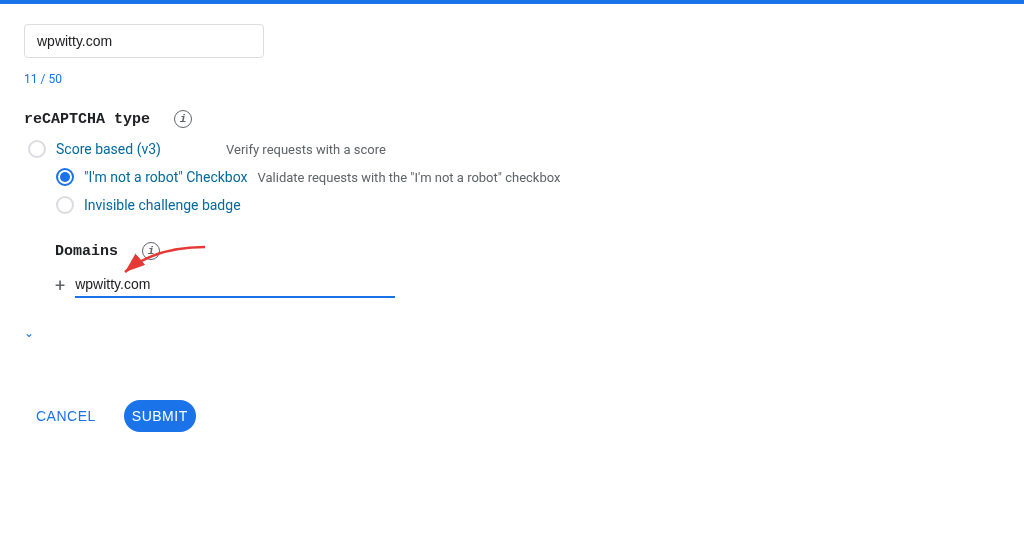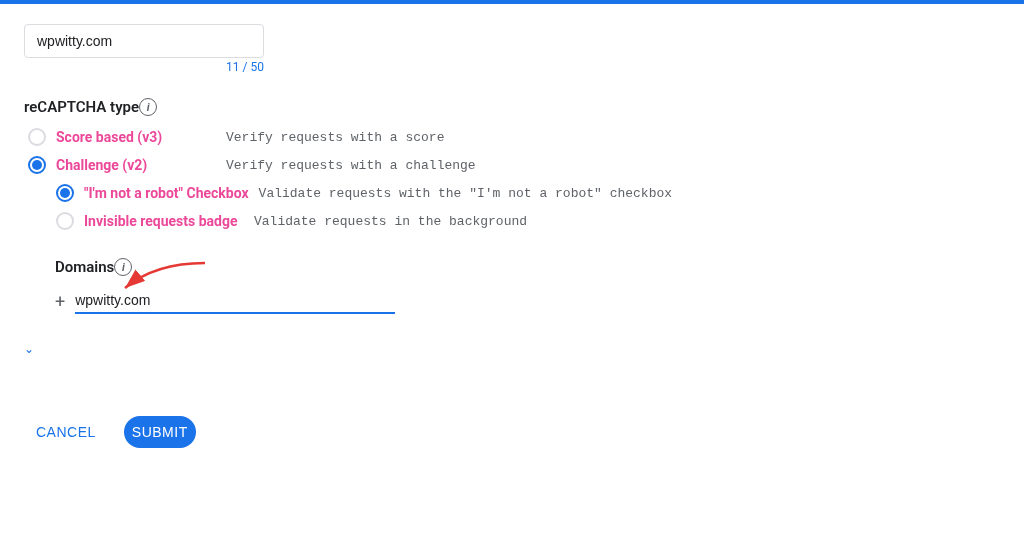--- a/index.html
+++ b/index.html
@@ -27,32 +27,32 @@
       border-radius: 4px;
       padding: 8px 12px;
       font-size: 14px;
       color: #202124;
       width: 240px;
       outline: none;
     }
     .char-count {
       font-size: 12px;
       color: #1a73e8;
-      text-align: right;
-      margin-top: 2px;
+      margin-top: 14px;
     }
     .section-title {
       font-size: 15px;
       font-weight: 600;
       color: #202124;
       margin-top: 24px;
       margin-bottom: 12px;
       display: flex;
       align-items: center;
-      gap: 0;
+      gap: 24px;
+      font-family: Liberation Mono, monospace;
     }
     .info-icon {
       width: 18px;
       height: 18px;
       border-radius: 50%;
       border: 1.5px solid #5f6368;
       display: inline-flex;
       align-items: center;
       justify-content: center;
       font-size: 11px;
@@ -70,28 +70,27 @@
     .radio-option {
       display: flex;
       align-items: center;
       gap: 10px;
     }
     .radio-option.indented {
       margin-left: 28px;
     }
     .radio-label {
       font-size: 14px;
-      color: #ec4899;
-      font-weight: 700;
+      color: #0369a1;
+      font-weight: 400;
       min-width: 160px;
     }
     .radio-desc {
       font-size: 13px;
       color: #5f6368;
-      font-family: Liberation Mono, monospace;
     }
     
     .radio-circle {
       width: 18px;
       height: 18px;
       border-radius: 50%;
       border: 2px solid #dadce0;
       display: flex;
       align-items: center;
       justify-content: center;
@@ -200,36 +199,30 @@
   </div>
 
   <div class="radio-group">
 
     <div class="radio-option">
       <div class="radio-circle"></div>
       <span class="radio-label">Score based (v3)</span>
       <span class="radio-desc">Verify requests with a score</span>
     </div>
 
-    <div class="radio-option">
-      <div class="radio-circle selected"></div>
-      <span class="radio-label">Challenge (v2)</span>
-      <span class="radio-desc">Verify requests with a challenge</span>
-    </div>
 
     <div class="radio-option indented">
       <div class="radio-circle selected"></div>
       <span class="radio-label">"I'm not a robot" Checkbox</span>
       <span class="radio-desc">Validate requests with the "I'm not a robot" checkbox</span>
     </div>
 
     <div class="radio-option indented">
       <div class="radio-circle"></div>
-      <span class="radio-label">Invisible requests badge</span>
-      <span class="radio-desc">Validate requests in the background</span>
+      <span class="radio-label">Invisible challenge badge</span>
     </div>
   </div>
 
   
   <div class="domains-section">
     <div class="section-title">
       <span>Domains</span>
       <span class="info-icon">i</span>
     </div>
 

